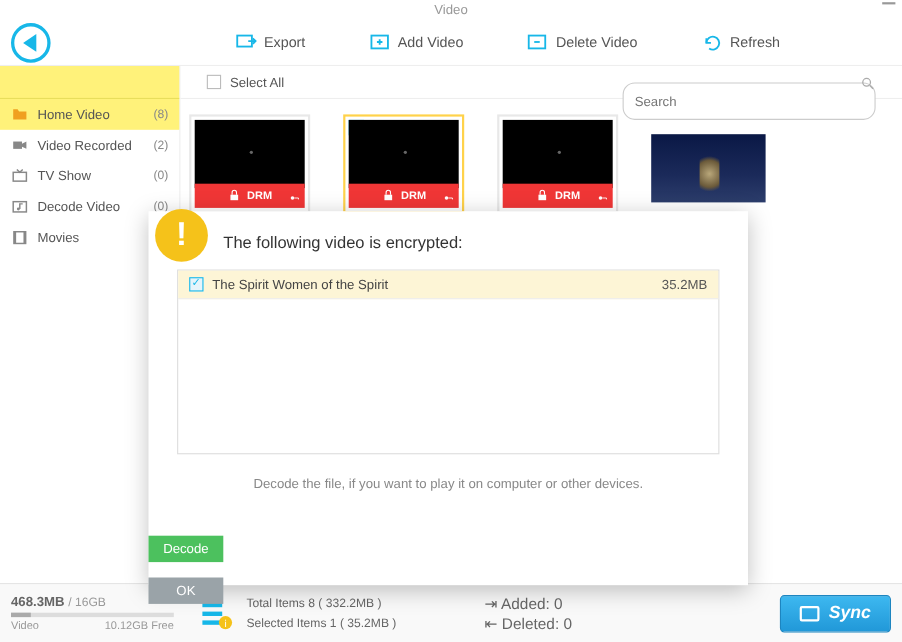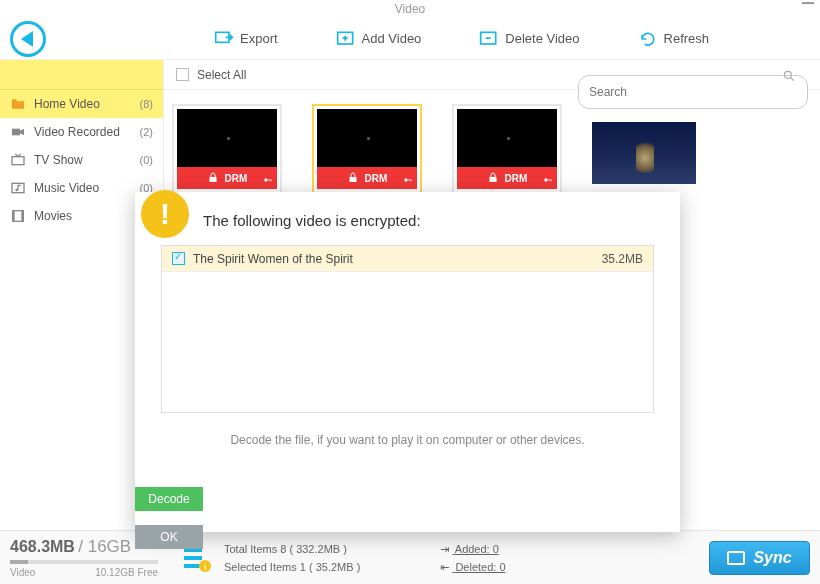--- a/index.html
+++ b/index.html
@@ -15,21 +15,21 @@
 .main { display: flex; height: 470px; }
 .sidebar { width: 164px; background: #fff; border-right: 1px solid #eee; }
 .sb-top { height: 30px; background: #fff27a; border-bottom: 1px solid #e8de5c; }
 .sb-item { height: 28px; display: flex; align-items: center; padding: 0 10px; gap: 8px; cursor: pointer; }
 .sb-item.active { background: #fff27a; }
 .sb-count { margin-left: auto; font-size: 11px; color: #888; }
 .sb-icon { width: 16px; height: 16px; fill: #888; }
 .sb-item.active .sb-icon { fill: #f0a020; }
 
 .content { flex: 1; position: relative; }
-.content-top { height: 30px; display: flex; align-items: center; padding: 0 12px; gap: 8px; border-bottom: 1px solid #eee; }
+.content-top { height: 30px; display: flex; align-items: center; padding: 0 24px; gap: 8px; border-bottom: 1px solid #eee; }
 .chk { width: 13px; height: 13px; border: 1px solid #bbb; background: #fff; display: inline-block; }
 .chk.checked { background: #e6f4fb; border-color: #17b7e8; position: relative; }
 .chk.checked::after { content: "✓"; color: #17b7e8; font-size: 10px; position: absolute; top: -2px; left: 1px; }
 .search { margin-left: auto; width: 230px; height: 34px; border: 1px solid #ccc; border-radius: 11px; padding: 0 28px 0 10px; font-size: 12px; color: #0369a1; position: relative; margin-top: 34px; }
 .search-icon { position: absolute; right: 24px; top: 9px; width: 14px; height: 14px; fill: #aaa; }
 
 .grid { padding: 14px 8px; display: flex; gap: 30px; align-items: flex-start; }
 .thumb { width: 110px; display: flex; flex-direction: column; align-items: flex-start; }
 .thumb-frame { width: 110px; height: 90px; border: 2px solid #e8e8e8; padding: 3px; background: #fff; position: relative; }
 .thumb-frame.sel { border-color: #ffd24a; }
@@ -53,28 +53,28 @@
 .dlg-row { display: flex; align-items: center; height: 26px; background: #fdf5d6; border-bottom: 1px solid #eee; padding: 0 10px; gap: 8px; font-size: 12px; color: #444; }
 .dlg-row .size { margin-left: auto; color: #555; }
 .dlg-hint { text-align: center; color: #888; font-size: 12px; margin-top: 20px; }
 .dlg-btns { display: flex; gap: 14px; justify-content: flex-end; margin: 40px 24px 0 0; flex-direction: column; }
 .btn { width: 68px; height: 24px; border: none; color: #fff; font-size: 12px; cursor: pointer; }
 .btn.green { background: #4cc15e; }
 .btn.gray { background: #9aa3a8; }
 
 .footer { position: absolute; bottom: 0; left: 0; right: 0; height: 54px; border-top: 1px solid #e5e5e5; display: flex; align-items: center; padding: 0 10px; background: #f9f9f9; }
 .storage { width: 158px; }
-.storage .big { font-size: 16px; font-weight: bold; color: #666; }
-.storage .sm { font-size: 17px; color: #999; }
+.storage .big { font-size: 12px; font-weight: bold; color: #666; }
+.storage .sm { font-size: 11px; color: #999; }
 .storage-bar { width: 148px; height: 4px; background: #ddd; margin: 3px 0; position: relative; }
 .storage-bar::after { content:""; position:absolute; left:0; top:0; height:4px; width:12%; background:#aaa; }
 .storage-row { display: flex; justify-content: space-between; font-size: 10px; color: #999; width: 148px; }
 .info-ic { width: 32px; height: 32px; margin: 0 12px; position: relative; }
 .stats { font-size: 11px; color: #666; line-height: 18px; }
-.stats-col2 { font-size: 11px; color: #666; line-height: 18px; margin-left: 80px; text-decoration: underline; }
+.stats-col2 { font-size: 14px; color: #666; line-height: 18px; margin-left: 80px; }
 .sync-btn { margin-left: auto; width: 101px; height: 34px; background: linear-gradient(180deg,#3db8f0,#2198d8); border-radius: 4px; color: #fff; font-size: 16px; font-weight: bold; font-style: italic; display: flex; align-items: center; justify-content: center; gap: 8px; cursor: pointer; border: 1px solid #1d85c0; }
 .sync-ic { width: 18px; height: 14px; border: 2px solid #fff; border-radius: 2px; display: inline-block; }
 .min-btn { position: absolute; top: 2px; right: 6px; width: 12px; height: 2px; background: #999; cursor: pointer; }
 </style>
 </head>
 <body>
 
 <div class="titlebar">Video</div>
 <div class="min-btn"></div>
 
@@ -137,21 +137,21 @@
         </svg>
       <span>TV Show</span>
       <span class="sb-count">(0)</span>
     </div>
     <div class="sb-item">
       <svg class="sb-icon" viewBox="0 0 24 24">
           <rect x="3" y="5" width="18" height="14" fill="none" stroke="#888" stroke-width="2"></rect>
           <circle cx="10" cy="15" r="2"></circle>
           <path d="M12 15 L12 8 L16 8" stroke="#888" stroke-width="2" fill="none"></path>
         </svg>
-      <span>Music Video</span>
+      <span>Decode Video</span>
       <span class="sb-count">(0)</span>
     </div>
     <div class="sb-item">
       <svg class="sb-icon" viewBox="0 0 24 24">
           <rect x="4" y="4" width="16" height="16" fill="none" stroke="#888" stroke-width="2"></rect>
           <rect x="4" y="4" width="3" height="16"></rect>
           <rect x="17" y="4" width="3" height="16"></rect>
         </svg>
       <span>Movies</span>
       <span class="sb-count"></span>

